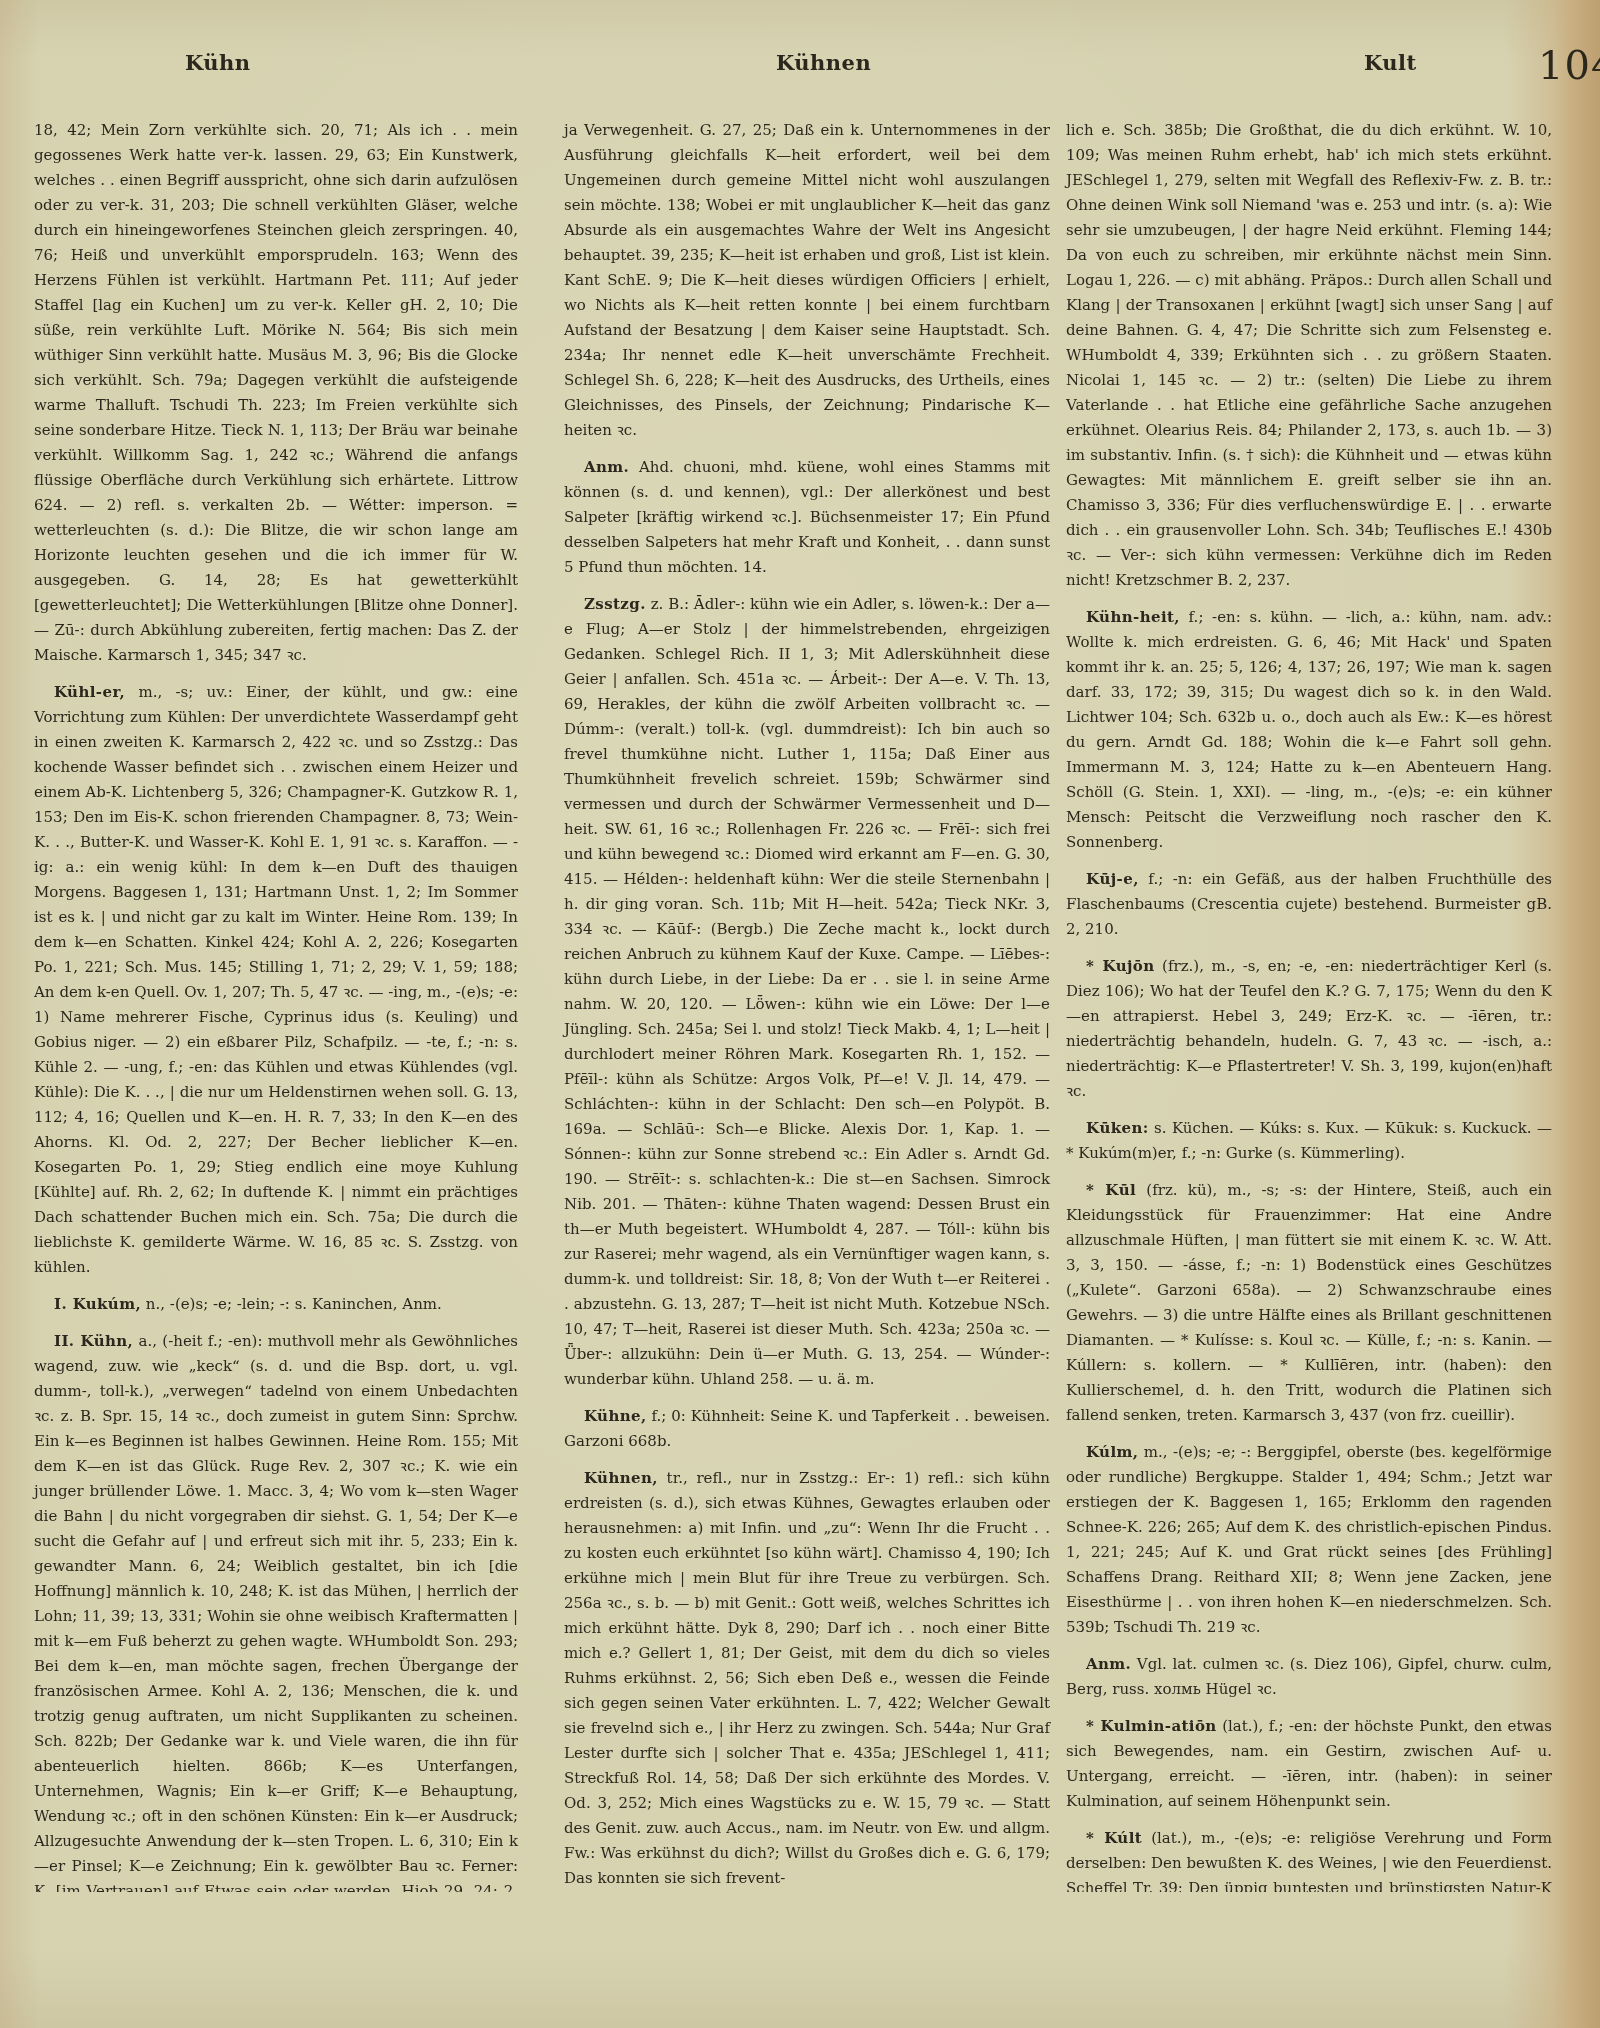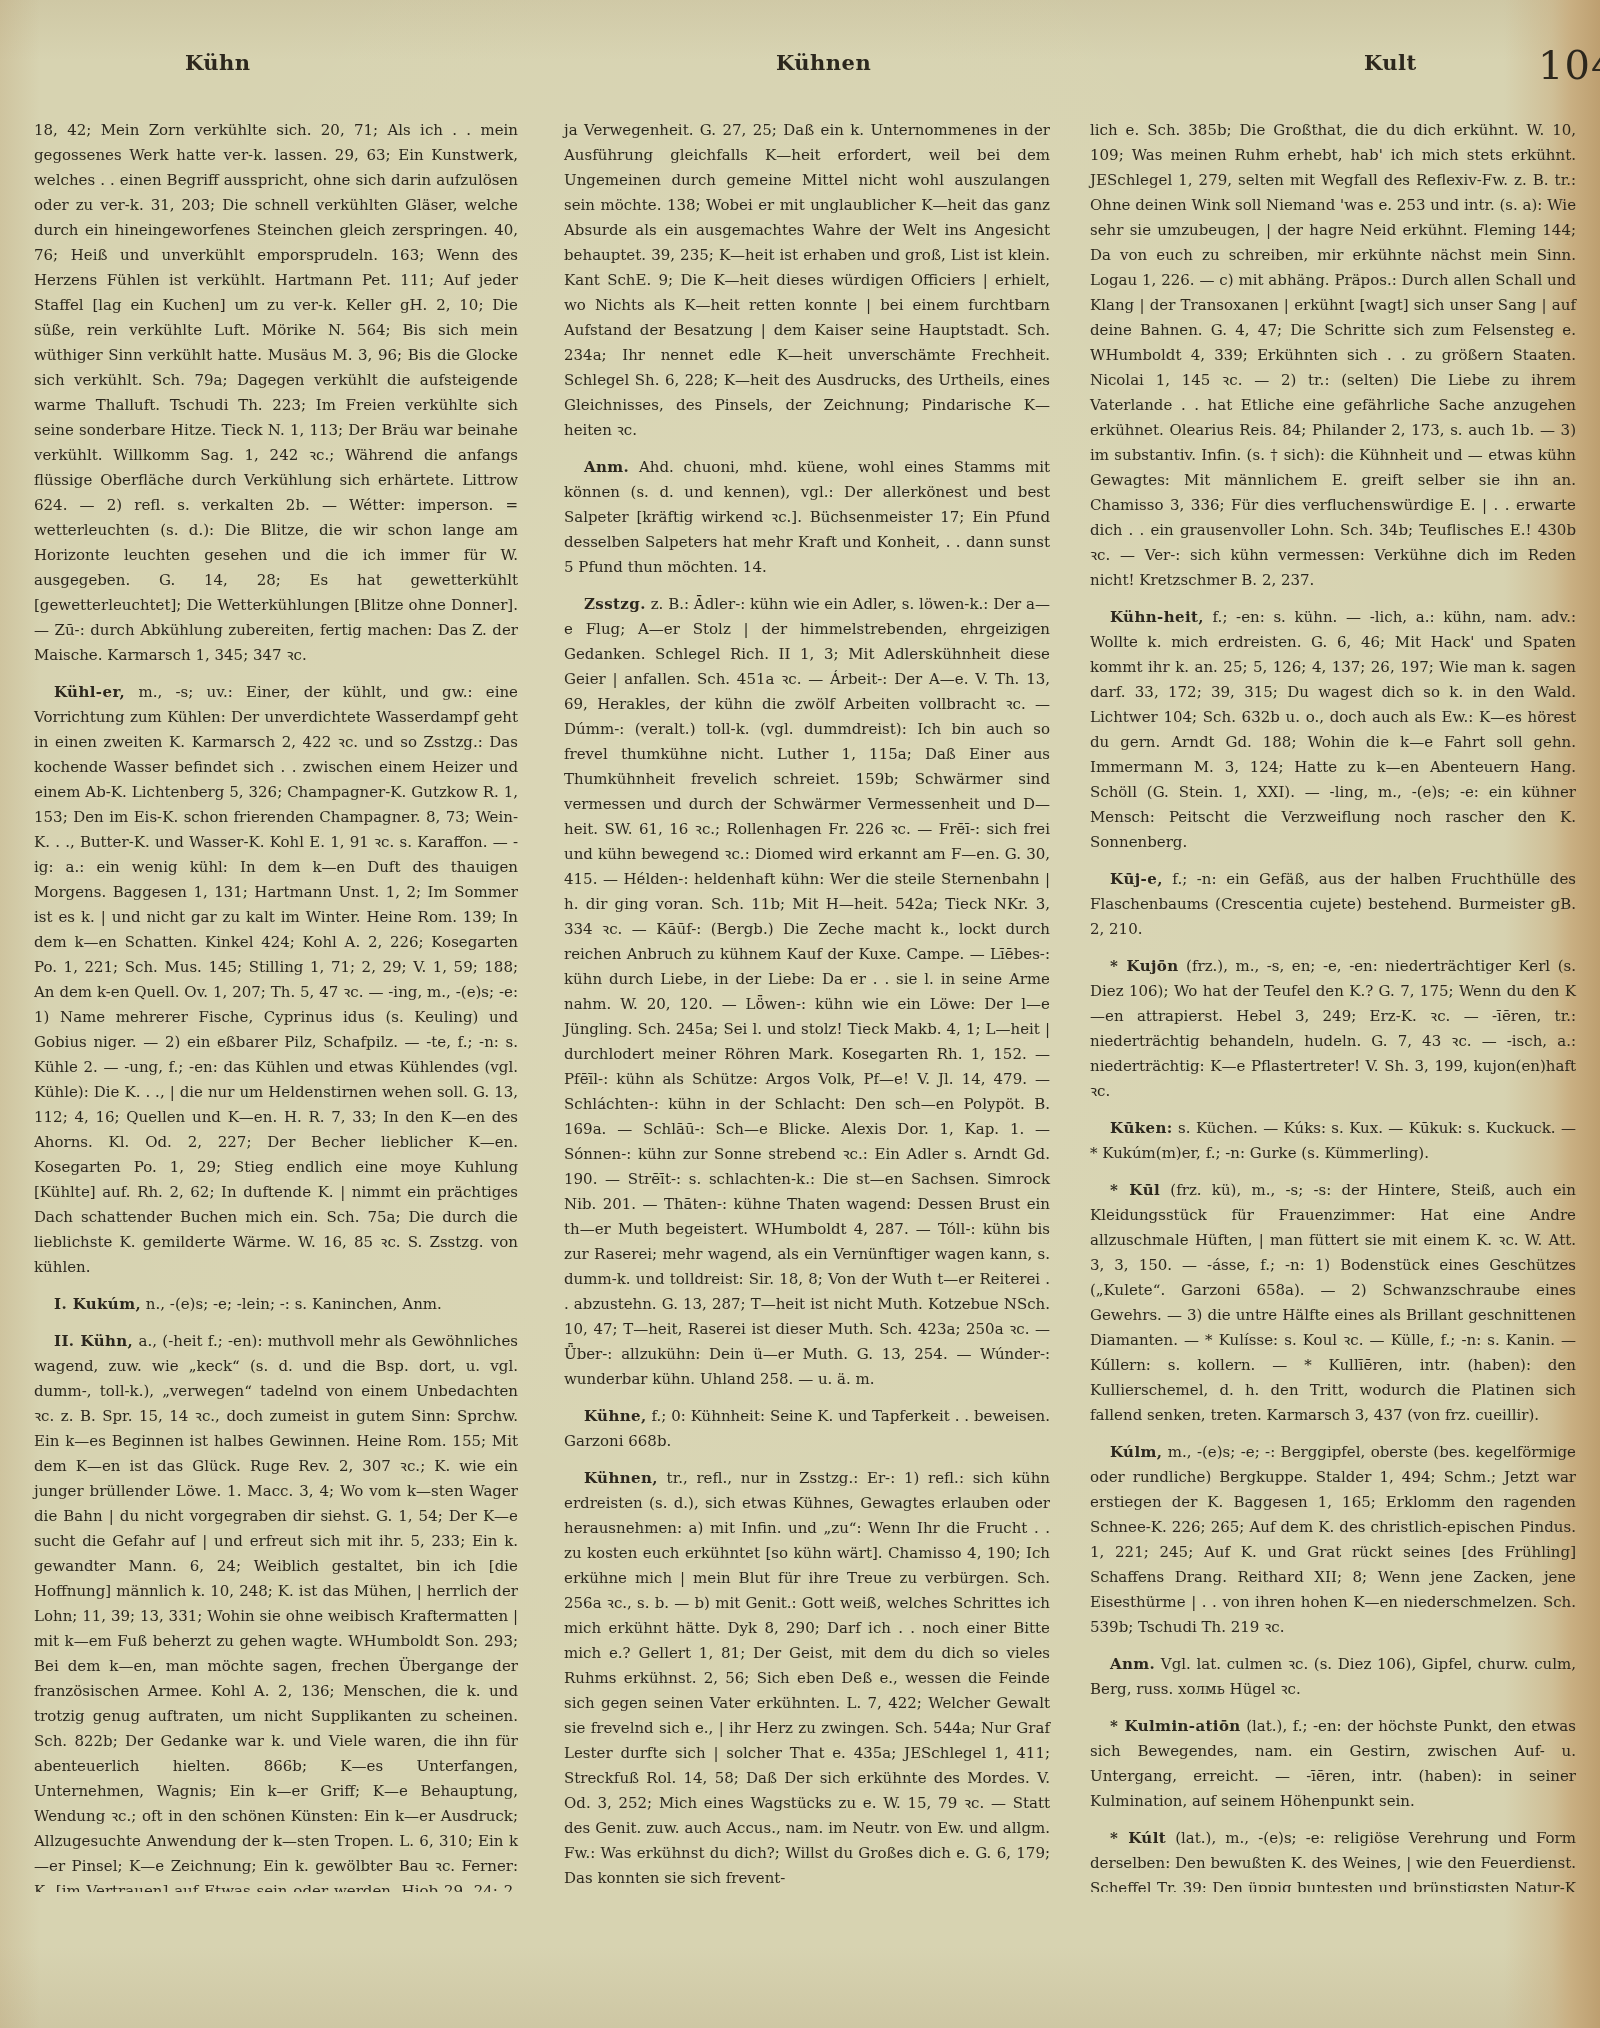--- a/index.html
+++ b/index.html
@@ -28,21 +28,21 @@
   .rh-center{position:absolute;left:760px;top:4px;letter-spacing:0.5px;margin-left:16px;}
   .rh-right{position:absolute;left:1345px;top:4px;letter-spacing:0.5px;margin-left:19px;}
   .rh-num{position:absolute;left:1538px;top:-4px;font-size:40px;font-weight:normal;letter-spacing:1px;}
   .col{
     position:absolute;top:106px;height:1786px;overflow:hidden;
     font-size:15px;line-height:25px;text-align:justify;
     color:#2c271d;
   }
   .col-1{left:22px;width:508px;}
   .col-2{left:552px;width:510px;}
-  .col-3{left:1078px;width:510px;}
+  .col-3{left:1054px;width:510px;}
   .col p{margin:12px;padding:0;}
   .col p.entry{text-indent:20px;}
   .col p.cont{text-indent:0;}
   .col b{font-weight:bold;letter-spacing:0.4px;}
 </style>
 </head>
 <body>
 
 <div class="paper"></div>
 

